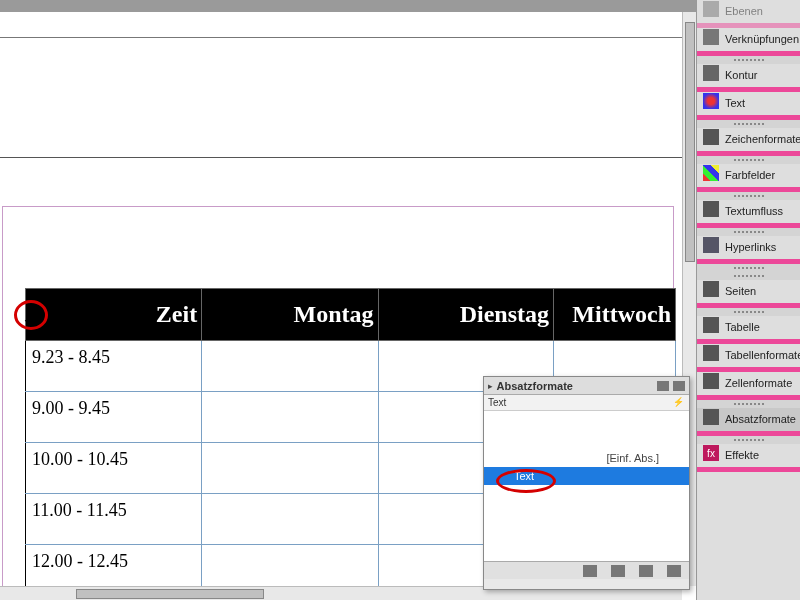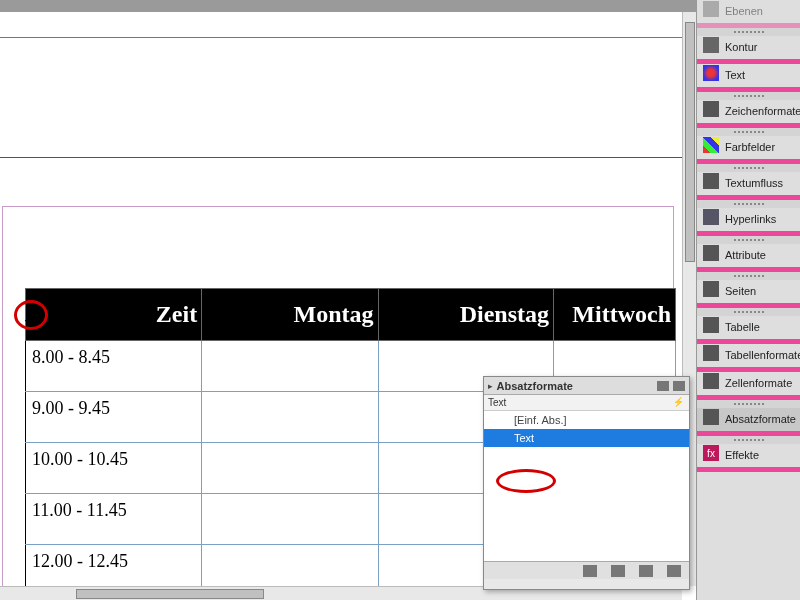--- a/index.html
+++ b/index.html
@@ -152,21 +152,21 @@
   .fp-sub .bolt { font-size:9px; }
   .fp-list {
     background:#fff; height:150px;
     position:relative;
     overflow:auto;
   }
   .fp-item {
     padding:3px 30px; font-size:11px;
     cursor:default;
   }
-  .fp-item.basic { text-align:left; color:#444; }
+  .fp-item.basic { text-align:right; color:#444;margin-top:38px; }
   .fp-item.selected {
     background:#1e7be0; color:#fff;
     padding:3px 30px;
   }
   .anno2 {
     position:absolute; left:12px; top:58px;
     width:60px; height:24px;
     border:3px solid #d40000; border-radius:50%;
     pointer-events:none;
   }
@@ -210,21 +210,21 @@
     <thead>
         <tr>
       <th>Zeit</th>
       <th>Montag</th>
       <th>Dienstag</th>
       <th>Mittwoch</th>
     </tr>
       </thead>
     <tbody>
       <tr>
-        <td>8.00 - 8.45</td>
+        <td>9.23 - 8.45</td>
         <td></td>
         <td></td>
         <td></td>
       </tr>
       <tr>
         <td>9.00 - 9.45</td>
         <td></td>
         <td></td>
         <td></td>
       </tr>
@@ -284,20 +284,24 @@
     <span class="act"></span>
     <span class="act"></span>
   </div>
 </div>
 
 <div class="right-panels">
   <div class="panel-btn" style="opacity:.5">
     <span class="ico ic-links"></span>
     <span>Ebenen</span>
   </div>
+  <div class="panel-btn">
+    <span class="ico ic-links"></span>
+    <span>Verknüpfungen</span>
+  </div>
   <div class="sep"></div>
   <div class="panel-btn">
     <span class="ico ic-contour"></span>
     <span>Kontur</span>
   </div>
   <div class="panel-btn">
     <span class="ico ic-color"></span>
     <span>Text</span>
   </div>
   <div class="sep"></div>
@@ -314,24 +318,20 @@
   <div class="panel-btn">
     <span class="ico ic-wrap"></span>
     <span>Textumfluss</span>
   </div>
   <div class="sep"></div>
   <div class="panel-btn">
     <span class="ico ic-hyper"></span>
     <span>Hyperlinks</span>
   </div>
   <div class="sep"></div>
-  <div class="panel-btn">
-    <span class="ico ic-attr"></span>
-    <span>Attribute</span>
-  </div>
   <div class="sep"></div>
   <div class="panel-btn">
     <span class="ico ic-pages"></span>
     <span>Seiten</span>
   </div>
   <div class="sep"></div>
   <div class="panel-btn">
     <span class="ico ic-table"></span>
     <span>Tabelle</span>
   </div>

